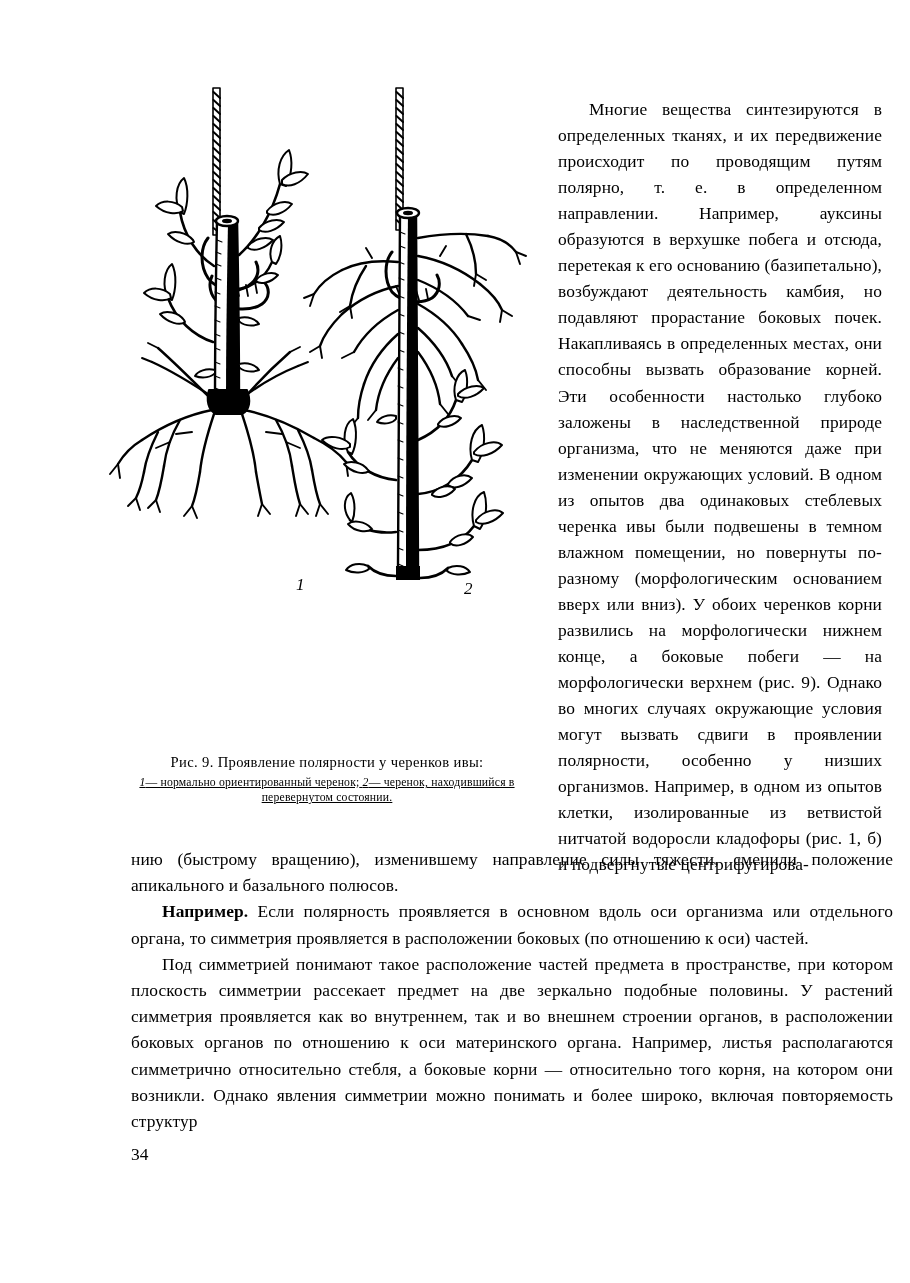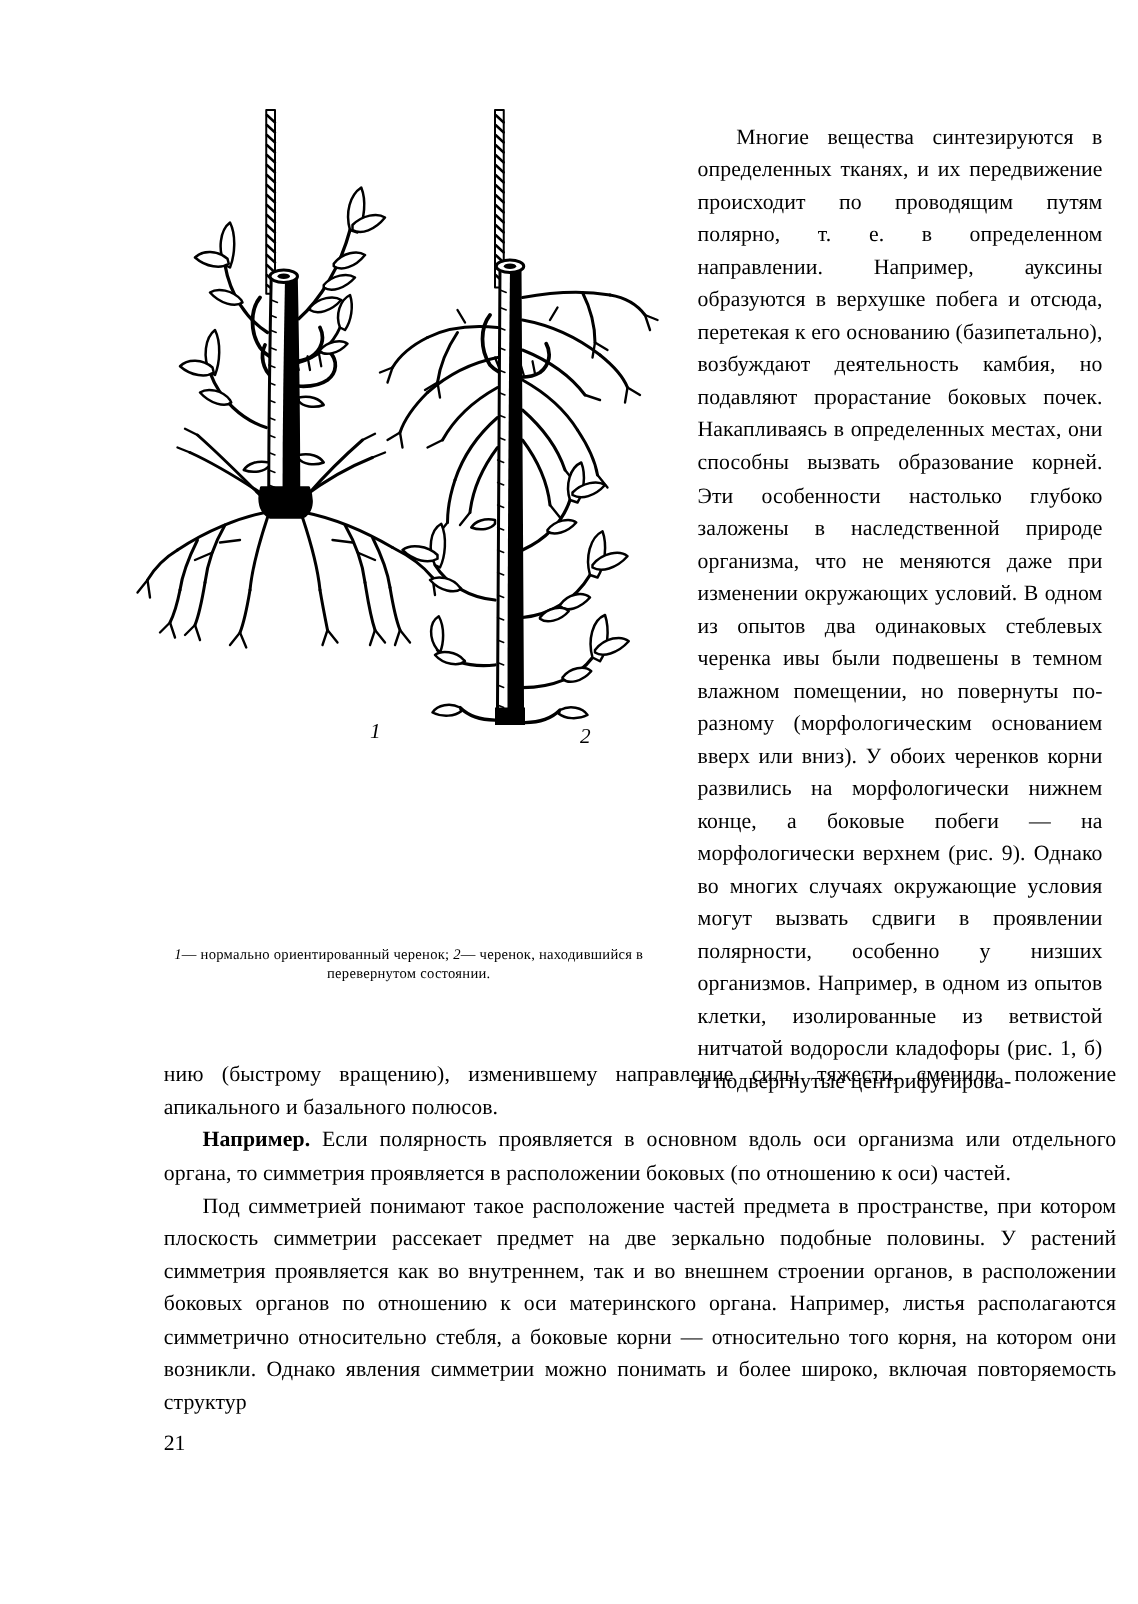--- a/index.html
+++ b/index.html
@@ -85,20 +85,21 @@
   .cap-main {
     font-size: 14.6px;
     line-height: 19px;
     letter-spacing: 0.35px;
   }
   .cap-sub {
     margin-top: 3px;
     font-size: 11.7px;
     line-height: 15.2px;
     letter-spacing: 0.2px;
+    text-decoration: underline;
   }
   .cap-sub i, .cap-main i { font-style: italic; }
 
   
   #lower {
     position: absolute;
     left: 131px;
     top: 846px;
     width: 762px;
     font-size: 17.4px;
@@ -435,29 +436,30 @@
           <g fill="#fff" stroke="#000" stroke-width="2">
             <path d="M300 336 C292 334, 284 337, 281 342 C289 345, 297 343, 300 339 Z"></path>
           </g>
         </g>
       </svg>
 
       <div class="fig-label" id="fig-label-1">1</div>
       <div class="fig-label" id="fig-label-2">2</div>
 
       <div id="caption">
+        <div class="cap-main">Рис. 9. Проявление полярности у черенков ивы:</div>
         <div class="cap-sub"><i>1</i><span>— нормально ориентированный черенок;</span> <i>2</i><span>— черенок, находившийся в перевернутом состоянии.</span></div>
       </div>
     </div>
 
     <div id="right-column">
       <p>Многие вещества синтезируются в определенных тканях, и их передвижение происходит по проводящим путям полярно, т. е. в определенном направлении. Например, ауксины образуются в верхушке побега и отсюда, перетекая к его основанию (базипетально), возбуждают деятельность камбия, но подавляют прорастание боковых почек. Накапливаясь в определенных местах, они способны вызвать образование корней. Эти особенности настолько глубоко заложены в наследственной природе организма, что не меняются даже при изменении окружающих условий. В одном из опытов два одинаковых стеблевых черенка ивы были подвешены в темном влажном помещении, но повернуты по-разному (морфологическим основанием вверх или вниз). У обоих черенков корни развились на морфологически нижнем конце, а боковые побеги — на морфологически верхнем (рис. 9). Однако во многих случаях окружающие условия могут вызвать сдвиги в проявлении полярности, особенно у низших организмов. Например, в одном из опытов клетки, изолированные из ветвистой нитчатой водоросли кладофоры (рис. 1, б) и подвергнутые центрифугирова-</p>
     </div>
   </div>
 
   <div id="lower">
     <p>нию (быстрому вращению), изменившему направление силы тяжести, сменили положение апикального и базального полюсов.</p>
     <p class="indented"><b>Например.</b><span> Если полярность проявляется в основном вдоль оси организма или отдельного органа, то симметрия проявляется в расположении боковых (по отношению к оси) частей.</span></p>
     <p class="indented">Под симметрией понимают такое расположение частей предмета в пространстве, при котором плоскость симметрии рассекает предмет на две зеркально подобные половины. У растений симметрия проявляется как во внутреннем, так и во внешнем строении органов, в расположении боковых органов по отношению к оси материнского органа. Например, листья располагаются симметрично относительно стебля, а боковые корни — относительно того корня, на котором они возникли. Однако явления симметрии можно понимать и более широко, включая повторяемость структур</p>
   </div>
 
-  <div id="page-number">21</div>
+  <div id="page-number">34</div>
 </div>
 
 </body></html>

